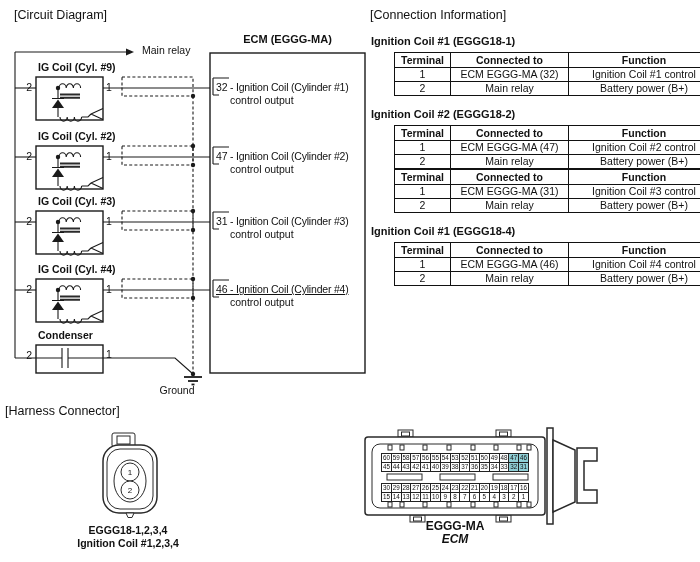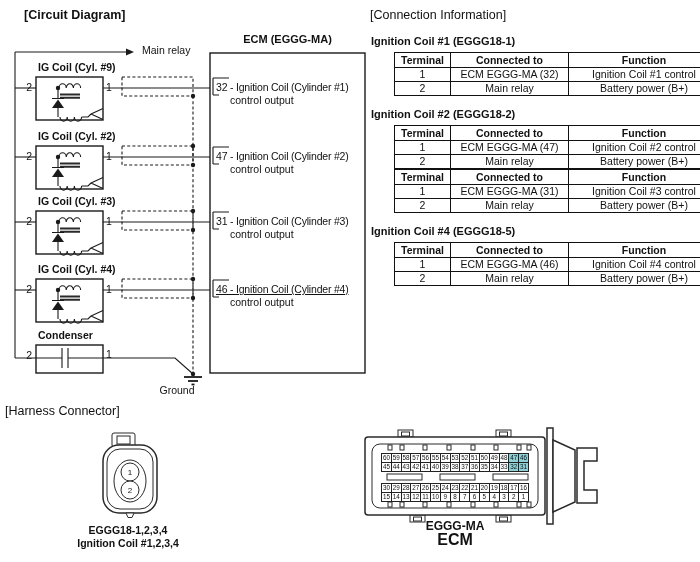--- a/index.html
+++ b/index.html
@@ -141,21 +141,21 @@
       <rect x="527" y="502" width="4" height="5" class="connthin"></rect>
     </g>
     <g>
       <rect x="387" y="474" width="35" height="6" class="connthin"></rect>
       <rect x="440" y="474" width="35" height="6" class="connthin"></rect>
       <rect x="493" y="474" width="35" height="6" class="connthin"></rect>
     </g>
   </g>
 </svg>
 
-<div class="sec-title" style="left:24px;top:8px;font-weight:bold;">[Circuit Diagram]</div>
+<div class="sec-title" style="left:14px;top:8px;">[Circuit Diagram]</div>
 <div class="lbl" style="left:142px;top:44px;">Main relay</div>
 <div class="lbl b ctr" style="left:210px;top:33px;width:155px;font-size:11px;">ECM (EGGG-MA)</div>
 
 <div class="lbl b" style="left:38px;top:61px;">IG Coil (Cyl. #9)</div>
 <div class="lbl b" style="left:38px;top:130px;">IG Coil (Cyl. #2)</div>
 <div class="lbl b" style="left:38px;top:195px;">IG Coil (Cyl. #3)</div>
 <div class="lbl b" style="left:38px;top:263px;">IG Coil (Cyl. #4)</div>
 
 <div class="lbl" style="left:21px;top:81px;width:11px;text-align:right;">2</div>
 <div class="lbl" style="left:106px;top:81px;">1</div>
@@ -260,21 +260,21 @@
       <tr>
         <td>2</td>
         <td>Main relay</td>
         <td>Battery power (B+)</td>
       </tr>
     </tbody>
       </table>
   </div>
 
   <div class="ci-block">
-    <div class="ci-title">Ignition Coil #4 (EGGG18-5)</div>
+    <div class="ci-title">Ignition Coil #1 (EGGG18-4)</div>
     <table>
       <colgroup>
           <col class="c1">
           <col class="c2">
           <col class="c3">
         </colgroup>
       <tbody>
           <tr>
         <th>Terminal</th>
         <th>Connected to</th>
@@ -367,13 +367,13 @@
       <div class="pin-cell">6</div>
       <div class="pin-cell">5</div>
       <div class="pin-cell">4</div>
       <div class="pin-cell">3</div>
       <div class="pin-cell">2</div>
       <div class="pin-cell">1</div>
     </div>
   </div>
 
 <div class="lbl b ctr" style="left:363px;top:520px;width:184px;font-size:12px;line-height:13px;">EGGG-MA</div>
-<div class="lbl b ctr" style="left:363px;top:533px;width:184px;font-size:16px;line-height:13px;">ECM</div>
+<div class="lbl b ctr" style="left:363px;top:533px;width:184px;font-size:12px;line-height:13px;font-style:italic;">ECM</div>
 
 </body></html>

